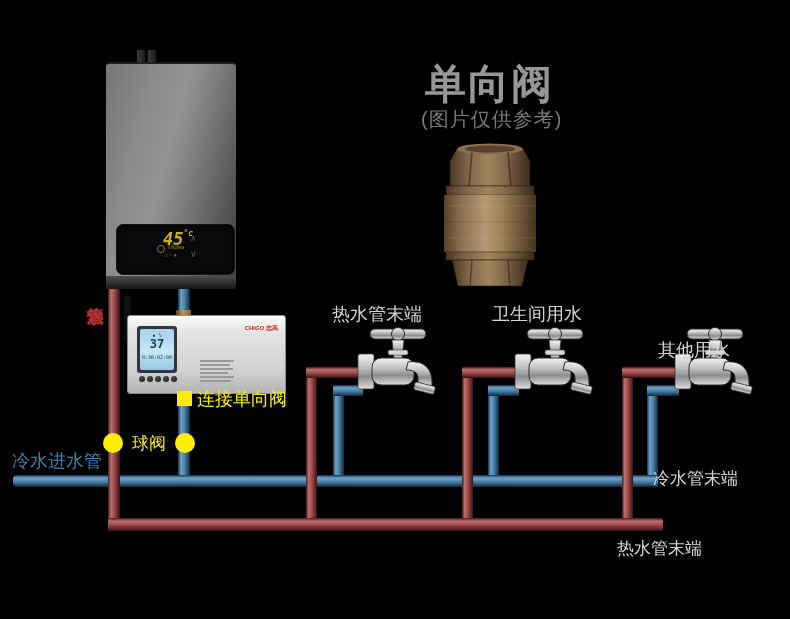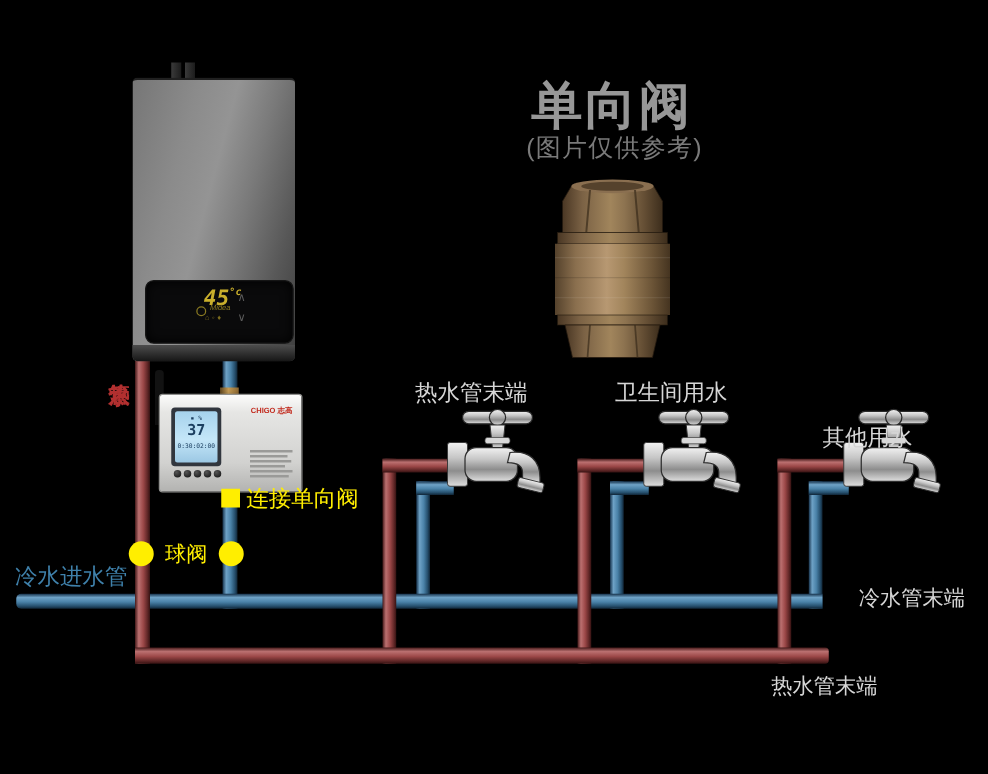--- a/index.html
+++ b/index.html
@@ -31,21 +31,21 @@
   .tunit{font-size:8px;vertical-align:top;}
   .pwr{position:absolute;left:40px;top:20px;width:6px;height:6px;border:1px solid #8a7a22;border-radius:50%;}
   .mlogo{position:absolute;left:51px;top:19px;color:#8a7a22;font-size:6px;font-style:italic;}
   .iconrow{position:absolute;left:47px;top:27px;color:#7c6d1e;font-size:6px;letter-spacing:2px;}
   .chev{position:absolute;left:73px;color:#5d5d5d;font-size:9px;}
   .exh{position:absolute;background:linear-gradient(90deg,#3a3a3a,#1c1c1c);}
 
   
   .ctrl{position:absolute;left:127px;top:315px;width:113px;height:77px;border-radius:3px;
     background:linear-gradient(180deg,#fcfcfb 0%,#e6e6e4 18%,#d2d2d0 70%,#b3b3b1 100%);
-    border:1px solid #8f8f8d;box-shadow:0 2px 4px rgba(0,0,0,.6);}
+    border:1px solid #8f8f8d;box-shadow:0 2px 4px rgba(0,0,0,.6);padding-left:44px;}
   .lcdframe{position:absolute;left:9px;top:10px;width:40px;height:47px;background:#31363e;border-radius:3px;}
   .lcd{position:absolute;left:3px;top:3px;width:34px;height:41px;border-radius:2px;
     background:linear-gradient(180deg,#a6d2ec,#c4e6f8 55%,#9cc8e4);color:#1c3f60;
     font-family:"DejaVu Sans Mono",monospace;text-align:center;overflow:hidden;}
   .lcd .r1{font-size:5px;margin-top:3px;}
   .lcd .r2{font-size:12px;font-weight:bold;line-height:1;}
   .lcd .r3{font-size:5px;margin-top:4px;}
   .btnrow{position:absolute;left:11px;top:60px;display:flex;gap:2px;}
   .btnrow i{width:6px;height:6px;border-radius:50%;background:radial-gradient(circle at 35% 30%,#555,#0c0c0c);}
   .cbrand{position:absolute;right:7px;top:8px;color:#c2291c;font-size:6px;font-weight:bold;}
@@ -198,16 +198,16 @@
 
   <div class="lbl vtext" style="left:86px;top:294px;font-size:17px;color:#b23030;font-weight:bold;">热水管</div>
   <div class="lbl" style="left:197px;top:390px;font-size:18px;color:#ffee00;">连接单向阀</div>
   <div class="lbl" style="left:132px;top:435px;font-size:17px;color:#ffee00;">球阀</div>
   <div class="lbl" style="left:12px;top:452px;font-size:18px;color:#3f81ab;">冷水进水管</div>
 
   <div class="lbl" style="left:332px;top:305px;font-size:18px;color:#d6d6d6;">热水管末端</div>
   <div class="lbl" style="left:492px;top:305px;font-size:18px;color:#d6d6d6;">卫生间用水</div>
   <div class="lbl" style="left:658px;top:305px;font-size:18px;color:#d6d6d6;margin-top:36px;">其他用水</div>
 
-  <div class="lbl" style="left:687px;top:470px;font-size:17px;color:#d6d6d6;">冷水管末端</div>
+  <div class="lbl" style="left:653px;top:470px;font-size:17px;color:#d6d6d6;">冷水管末端</div>
   <div class="lbl" style="left:617px;top:540px;font-size:17px;color:#d6d6d6;">热水管末端</div>
 
 </div>
 
 </body></html>

